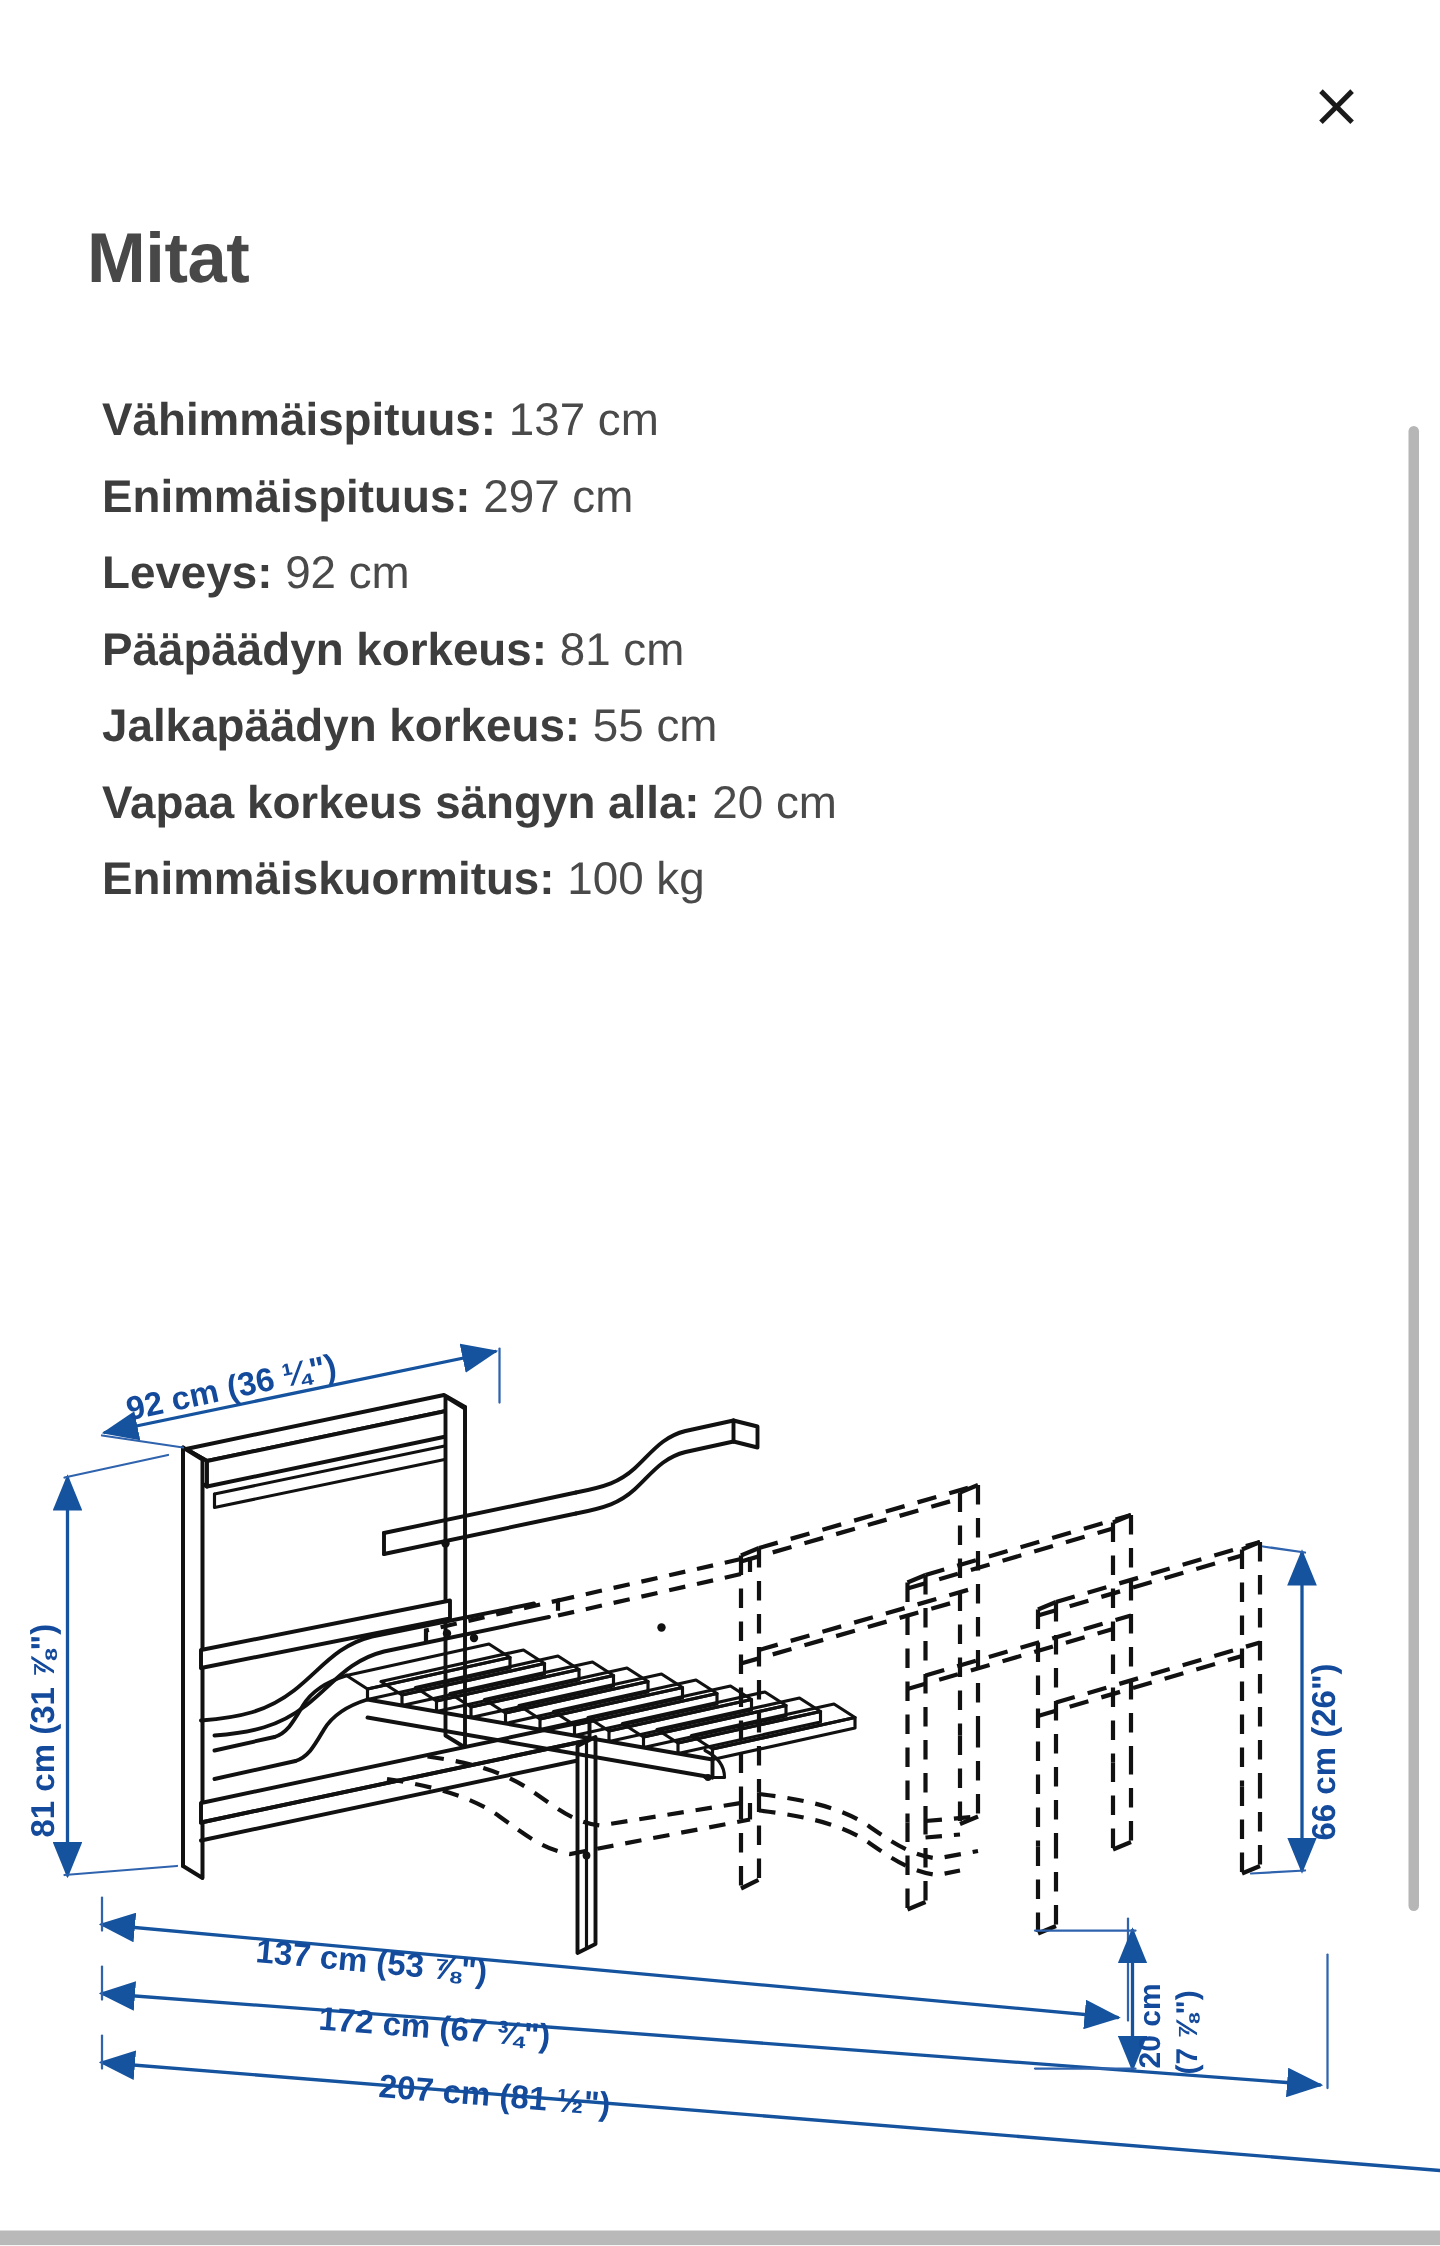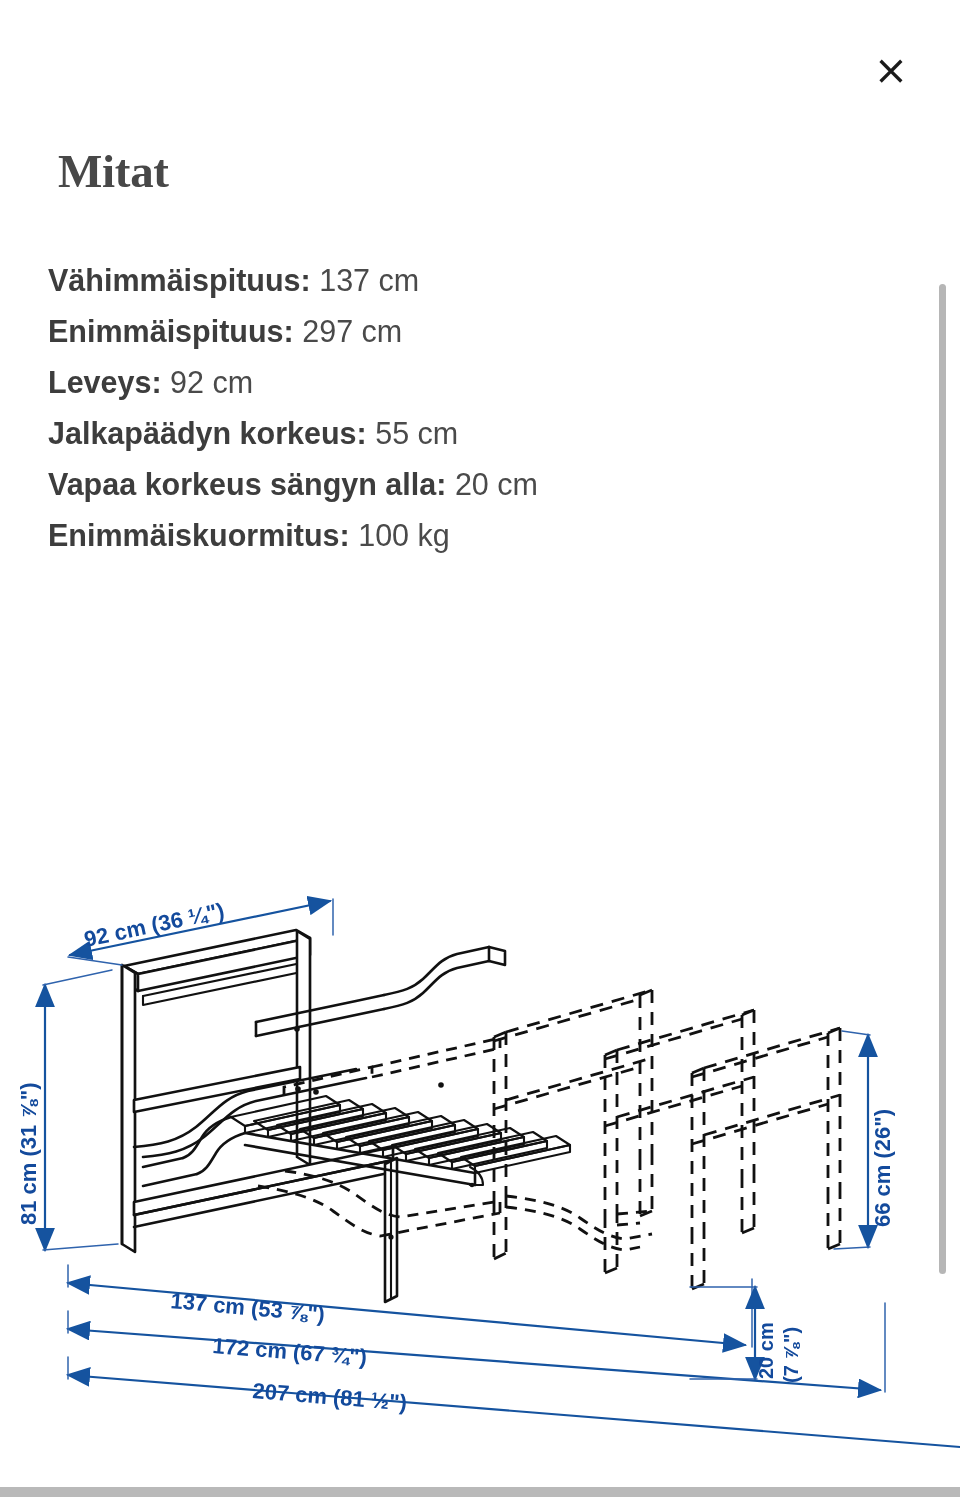--- a/index.html
+++ b/index.html
@@ -60,24 +60,23 @@
   }
 
   
   #content { position: absolute; left: 0; top: 0; width: 960px; }
   #page-title {
     position: absolute; left: 58px; top: 144px;
     font-size: 47px;
     font-weight: 700;
     color: #484848;
     letter-spacing: -0.3px;
-    font-family: Liberation Serif, serif;
   }
   #spec-list {
-    position: absolute; left: 48px; top: 255px;
+    position: absolute; left: 68px; top: 255px;
     width: 800px;
   }
   .spec-row {
     font-size: 30.5px;
     line-height: 51px;
     color: #3f3f3f;
     white-space: nowrap;
   }
   .spec-label { font-weight: 700; color: #3d3d3d; }
   .spec-value { font-weight: 400; color: #4a4a4a; }
@@ -124,20 +123,24 @@
       </div>
       <div class="spec-row">
         <span class="spec-label">Enimmäispituus:</span>
         <span class="spec-value">297 cm</span>
       </div>
       <div class="spec-row">
         <span class="spec-label">Leveys:</span>
         <span class="spec-value">92 cm</span>
       </div>
       <div class="spec-row">
+        <span class="spec-label">Pääpäädyn korkeus:</span>
+        <span class="spec-value">81 cm</span>
+      </div>
+      <div class="spec-row">
         <span class="spec-label">Jalkapäädyn korkeus:</span>
         <span class="spec-value">55 cm</span>
       </div>
       <div class="spec-row">
         <span class="spec-label">Vapaa korkeus sängyn alla:</span>
         <span class="spec-value">20 cm</span>
       </div>
       <div class="spec-row">
         <span class="spec-label">Enimmäiskuormitus:</span>
         <span class="spec-value">100 kg</span>

